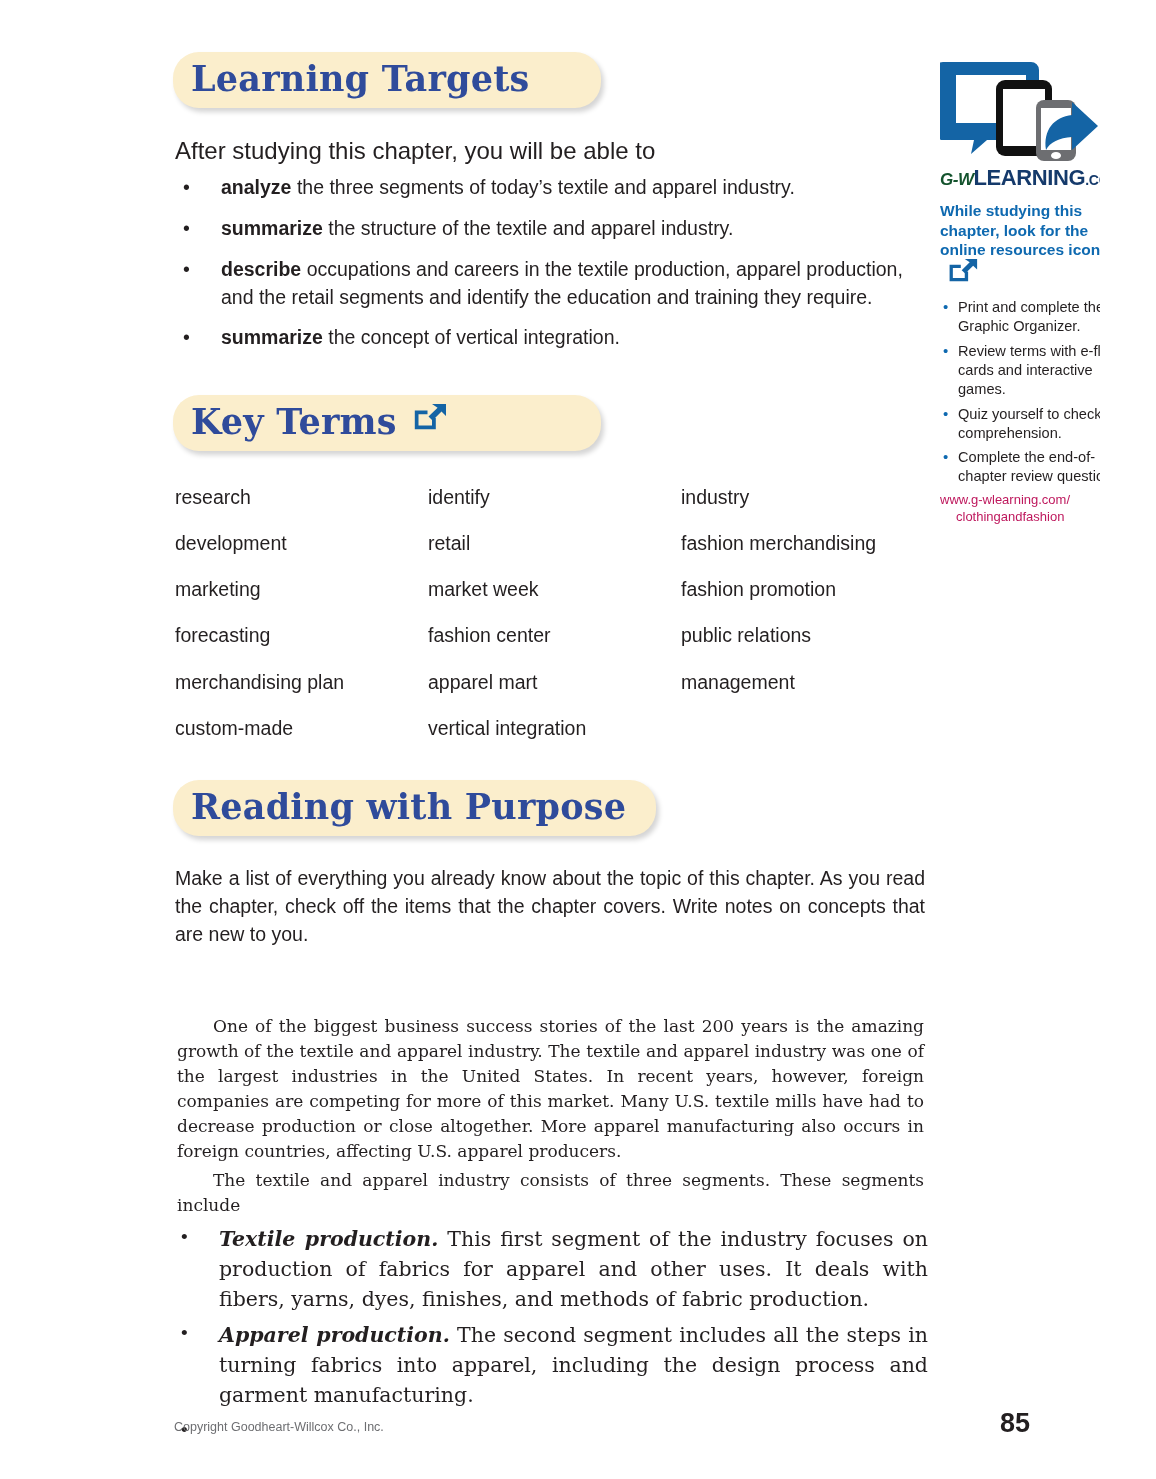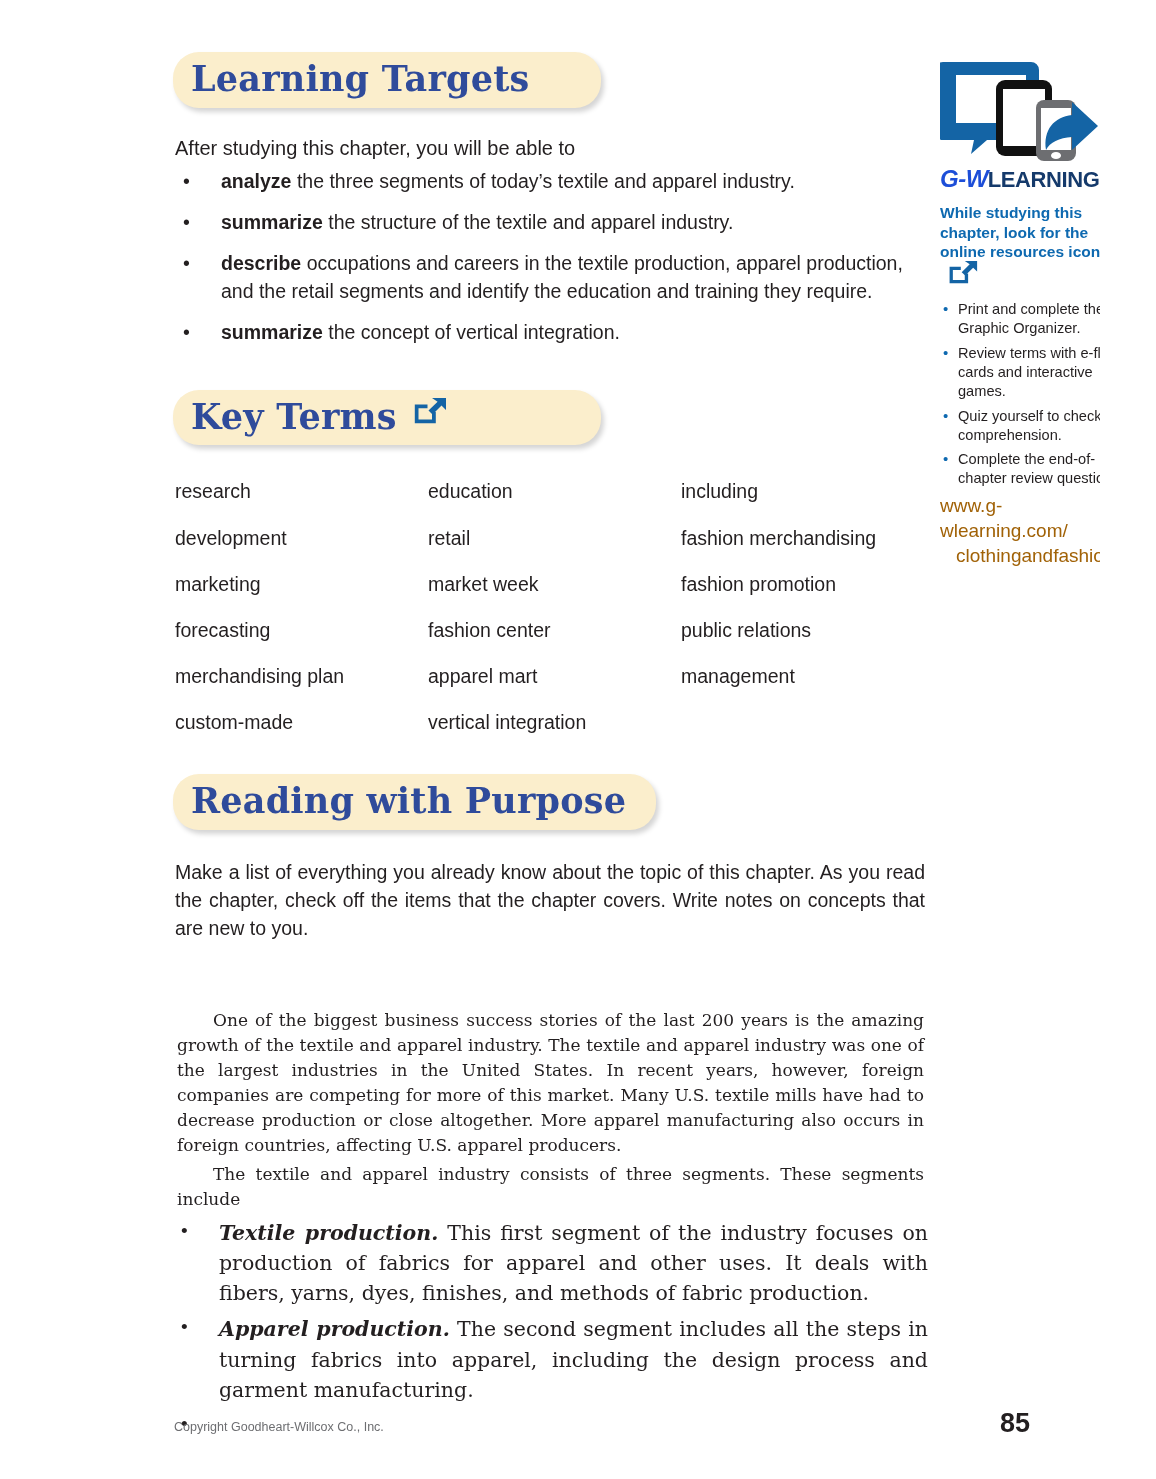--- a/index.html
+++ b/index.html
@@ -61,21 +61,21 @@
   .banner .link-icon {
     display: inline-block;
     vertical-align: middle;
     margin-left: 12px;
     position: relative;
     top: -3px;
   }
 
   
   .lt-intro {
-    font-size: 20px;
+    font-size: 24px;
     line-height: 1.42;
     margin: 12px 0 6px 2px;
   }
   ul.lt-list {
     list-style: none;
     margin: 0;
     padding: 0;
   }
   ul.lt-list > li {
     position: relative;
@@ -157,22 +157,22 @@
   .gw-logo { width: 180px; height: 105px; display: block; }
   .gw-wordmark {
     margin-top: 4px;
     white-space: nowrap;
     line-height: 1;
   }
   .gw-red {
     font-family: "Liberation Sans", sans-serif;
     font-weight: bold;
     font-style: italic;
-    font-size: 24px;
-    color: #1d4ed8;
+    font-size: 17px;
+    color: #14532d;
     letter-spacing: -0.5px;
   }
   .gw-navy {
     font-family: "Liberation Sans", sans-serif;
     font-weight: bold;
     font-size: 22px;
     color: #153a6b;
     letter-spacing: -0.4px;
   }
   .gw-dotcom {
@@ -211,23 +211,23 @@
     color: #231f20;
   }
   ul.side-list > li .bullet {
     position: absolute;
     left: 3px;
     top: -1px;
     color: #0e69b0;
     font-size: 15px;
   }
   .side-url {
-    font-size: 19px;
+    font-size: 13px;
     line-height: 1.3;
-    color: #a16207;
+    color: #be185d;
   }
   .side-url .indent { display: block; padding-left: 16px; }
 
   
   .footer-copyright {
     position: absolute;
     left: 118px;
     top: 1420px;
     font-size: 12.5px;
     color: #6d6e71;
@@ -280,22 +280,22 @@
       <span class="link-icon">
         <svg width="34" height="28" viewBox="0 0 34 28" aria-hidden="true">
           <path d="M19 1 L33 1 L33 13 L28.5 8.6 L19.5 17.5 L15.5 13.6 L24.6 4.7 Z" fill="#1464a5"></path>
           <path d="M1.8 7.5 L14.5 7.5 L14.5 11.2 L5.5 11.2 L5.5 22.5 L19 22.5 L19 15 L22.8 15 L22.8 26.2 L1.8 26.2 Z" fill="#1464a5"></path>
         </svg>
       </span>
     </div>
 
     <div class="terms-grid">
       <div class="term">research</div>
-      <div class="term">education</div>
-      <div class="term">including</div>
+      <div class="term">identify</div>
+      <div class="term">industry</div>
 
       <div class="term">development</div>
       <div class="term">retail</div>
       <div class="term">fashion merchandising</div>
 
       <div class="term">marketing</div>
       <div class="term">market week</div>
       <div class="term">fashion promotion</div>
 
       <div class="term">forecasting</div>

